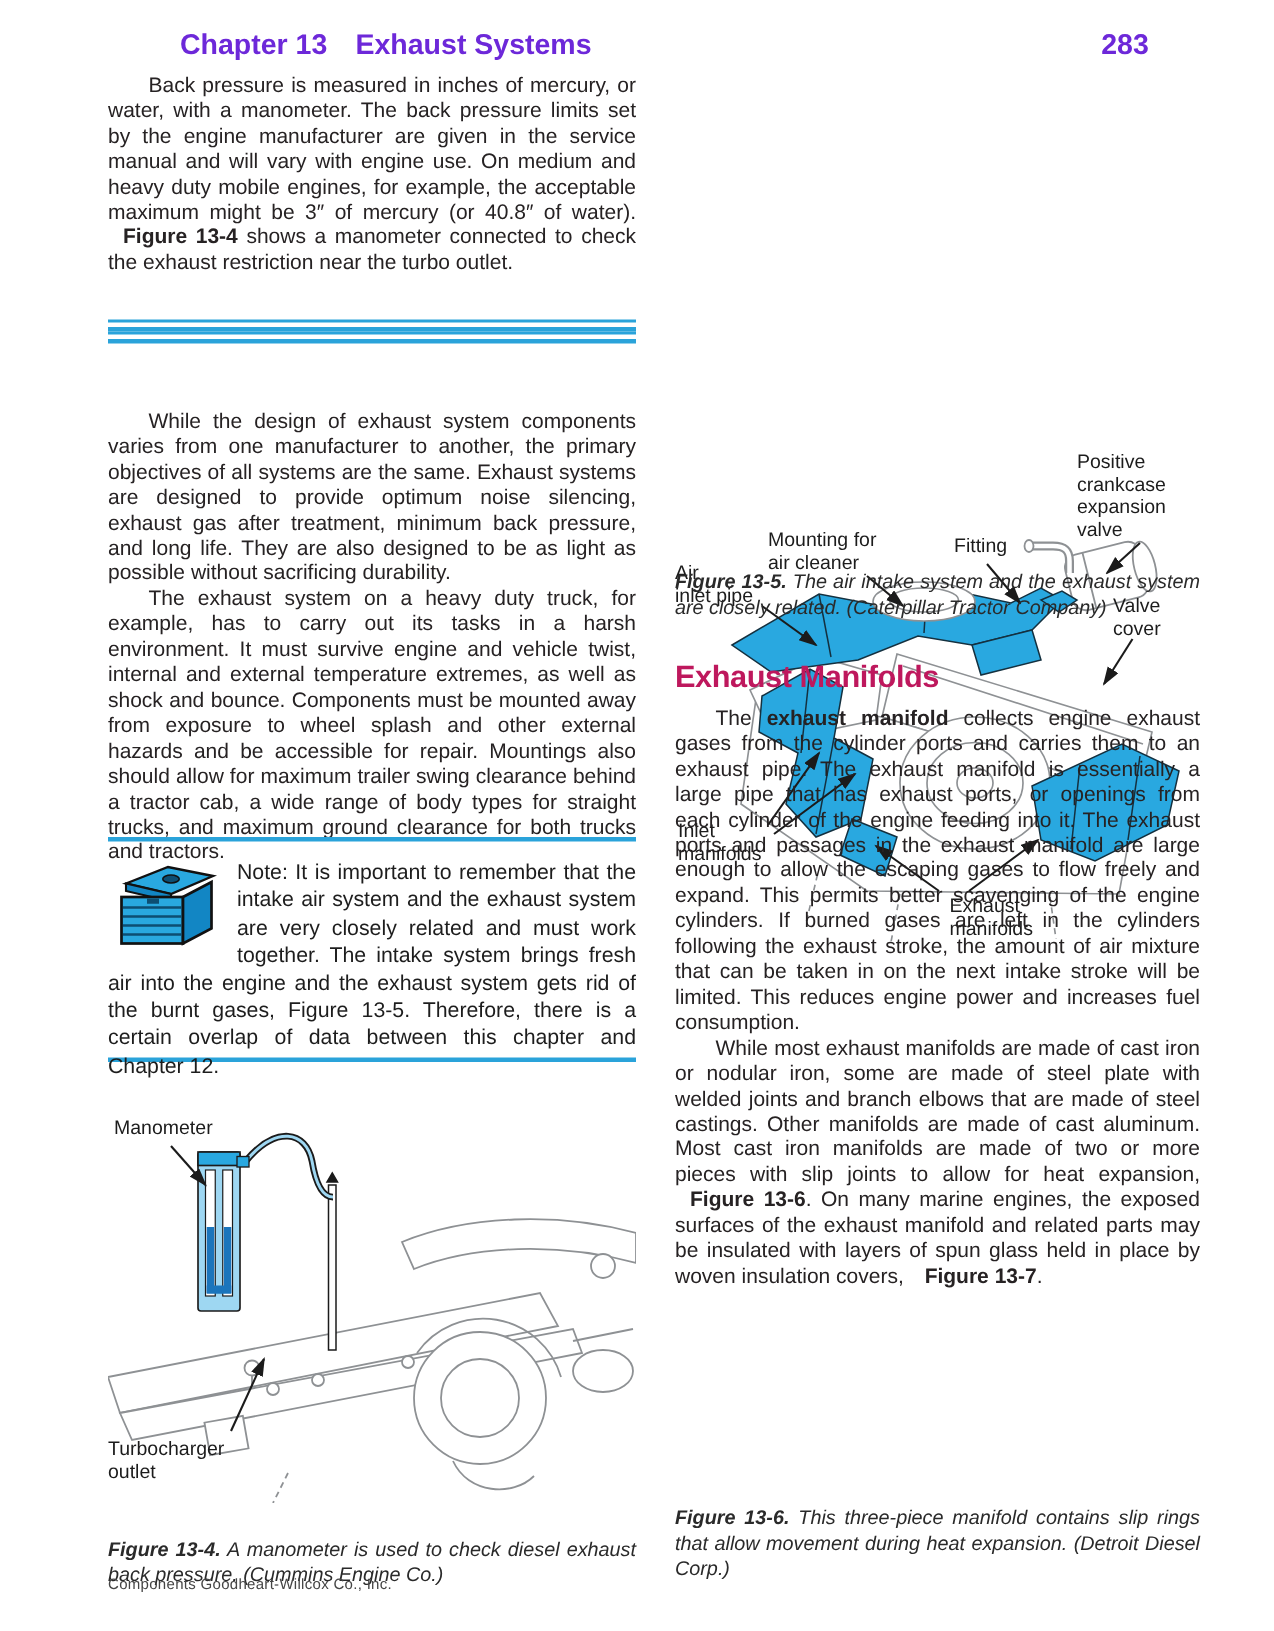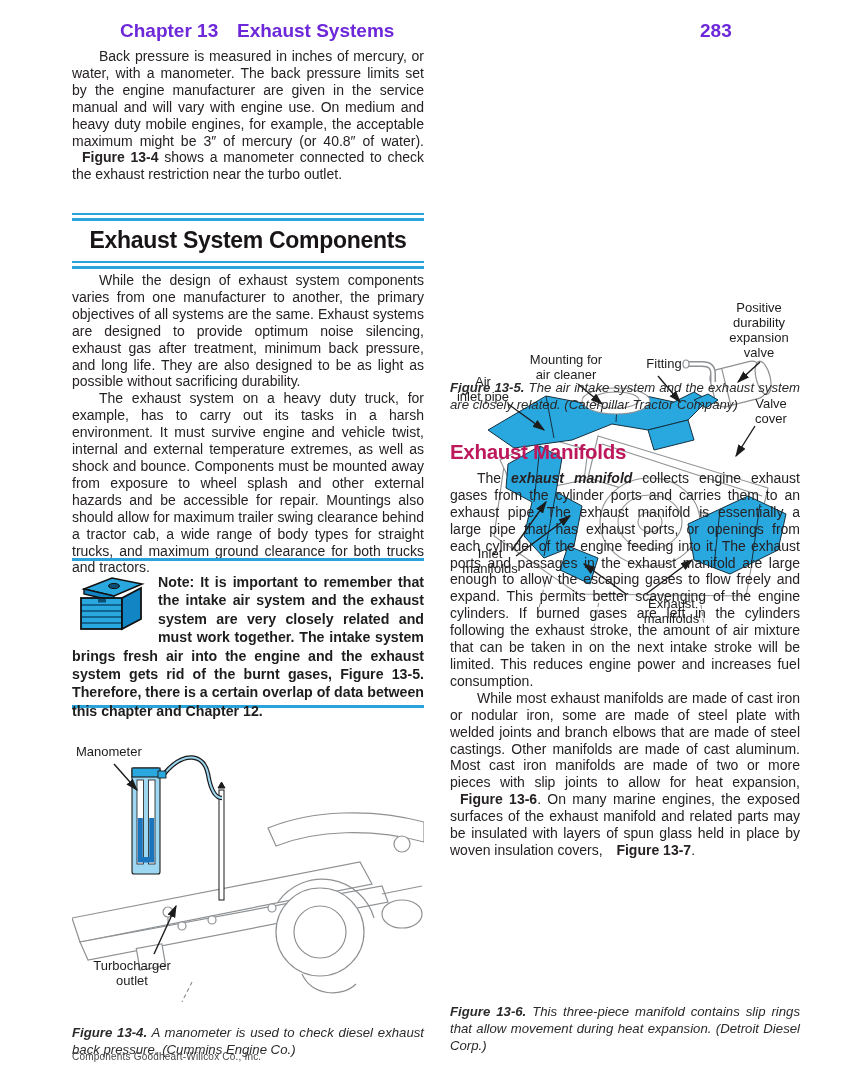--- a/index.html
+++ b/index.html
@@ -13,67 +13,66 @@
   }
   *{box-sizing:border-box;margin:0;padding:0;}
   html,body{background:#fff;}
   body{width:849px;height:1087px;position:relative;font-family:"Liberation Sans",sans-serif;color:var(--ink);overflow:hidden;}
   .abs{position:absolute;}
 
   
   .hdr{font-weight:bold;font-size:19px;color:#6d28d9;}
   .hdr-chapter{left:120px;top:20px;}
   .hdr-section{left:237px;top:20px;}
-  .hdr-page{left:700px;top:20px;width:100px;text-align:left;}
+  .hdr-page{left:700px;top:20px;width:100px;text-align:center;}
 
   
   .colL{left:72px;width:352px;}
   .colR{left:450px;width:350px;}
 
   .body-text{font-size:14px;line-height:16.9px;text-align:justify;color:var(--ink);}
   .body-text p{text-indent:27px;margin:0;}
   .figref{font-weight:bold;margin-left:10px;}
-  .term{font-weight:bold;font-style:italic;}
+  .term{font-weight:bold;}
 
   
   .dblrule{position:relative;height:8px;}
   .dblrule::before{content:"";position:absolute;left:0;right:0;top:0;height:1.5px;background:var(--rule);}
   .dblrule::after{content:"";position:absolute;left:0;right:0;top:4.5px;height:3px;background:var(--rule);}
   .h1{font-size:23px;font-weight:bold;text-align:center;color:#191516;letter-spacing:-0.3px;padding:6px 0 7px 0;}
   .h2{font-size:20.5px;font-weight:bold;color:#be185d;letter-spacing:-0.3px;}
 
   
   .note{border-top:3px solid var(--rule);border-bottom:3px solid var(--rule);padding:12px 0 10px 0;}
-  .note-text{font-size:14.2px;line-height:18.4px;font-weight:bold;text-align:justify;color:#1d1d1d;}
+  .note-text{font-size:14.2px;line-height:18.4px;font-weight:normal;text-align:justify;color:#1d1d1d;}
   .toolbox{float:left;width:76px;height:58px;margin:0 10px 2px 0;}
 
   
   .fig{position:relative;}
   .fig svg.art{position:absolute;left:0;top:0;}
-  .fig-label{position:absolute;font-size:13px;line-height:15px;text-align:center;color:#1c1c1c;}
+  .fig-label{position:absolute;font-size:13px;line-height:15px;color:#1c1c1c;}
   .fig-label span{display:block;}
   .caption{font-size:13.2px;line-height:17px;font-style:italic;color:#2a2a2a;text-align:justify;}
   .caption .lead{font-weight:bold;}
 
   .footer{font-size:10px;color:#454545;letter-spacing:0.2px;}
 </style>
 </head>
 <body>
 
 <div class="abs hdr hdr-chapter">Chapter 13</div>
 <div class="abs hdr hdr-section">Exhaust Systems</div>
 <div class="abs hdr hdr-page">283</div>
 
 <div class="abs colL body-text" style="top:48px;">
   <p><span>Back pressure is measured in inches of mercury, or water, with a manometer. The back pressure limits set by the engine manufacturer are given in the service manual and will vary with engine use. On medium and heavy duty mobile engines, for example, the acceptable maximum might be 3″ of mercury (or 40.8″ of water). </span><span class="figref">Figure 13-4</span><span> shows a manometer connected to check the exhaust restriction near the turbo outlet.</span></p>
 </div>
 
 <div class="abs colL" style="top:213px;">
   <div class="dblrule"></div>
-  <div class="h1">Exhaust System Components</div>
   <div class="dblrule"></div>
 </div>
 
 <div class="abs colL body-text" style="top:272px;">
   <p>While the design of exhaust system components varies from one manufacturer to another, the primary objectives of all systems are the same. Exhaust systems are designed to provide optimum noise silencing, exhaust gas after treatment, minimum back pressure, and long life. They are also designed to be as light as possible without sacrificing durability.</p>
   <p>The exhaust system on a heavy duty truck, for example, has to carry out its tasks in a harsh environment. It must survive engine and vehicle twist, internal and external temperature extremes, as well as shock and bounce. Components must be mounted away from exposure to wheel splash and other external hazards and be accessible for repair. Mountings also should allow for maximum trailer swing clearance behind a tractor cab, a wide range of body types for straight trucks, and maximum ground clearance for both trucks and tractors.</p>
 </div>
 
 <div class="abs colL note" style="top:558px;height:150px;">
   <svg class="toolbox" viewBox="0 0 76 58">
@@ -232,21 +231,21 @@
   </div>
   <div class="fig-label" style="left:62px;top:54px;width:108px;">
     <span>Mounting for</span>
     <span>air cleaner</span>
   </div>
   <div class="fig-label" style="left:186px;top:58px;width:56px;">
     <span>Fitting</span>
   </div>
   <div class="fig-label" style="left:268px;top:2px;width:82px;">
     <span>Positive</span>
-    <span>durability</span>
+    <span>crankcase</span>
     <span>expansion</span>
     <span>valve</span>
   </div>
   <div class="fig-label" style="left:292px;top:98px;width:58px;">
     <span>Valve</span>
     <span>cover</span>
   </div>
   <div class="fig-label" style="left:2px;top:248px;width:76px;">
     <span>Inlet</span>
     <span>manifolds</span>

